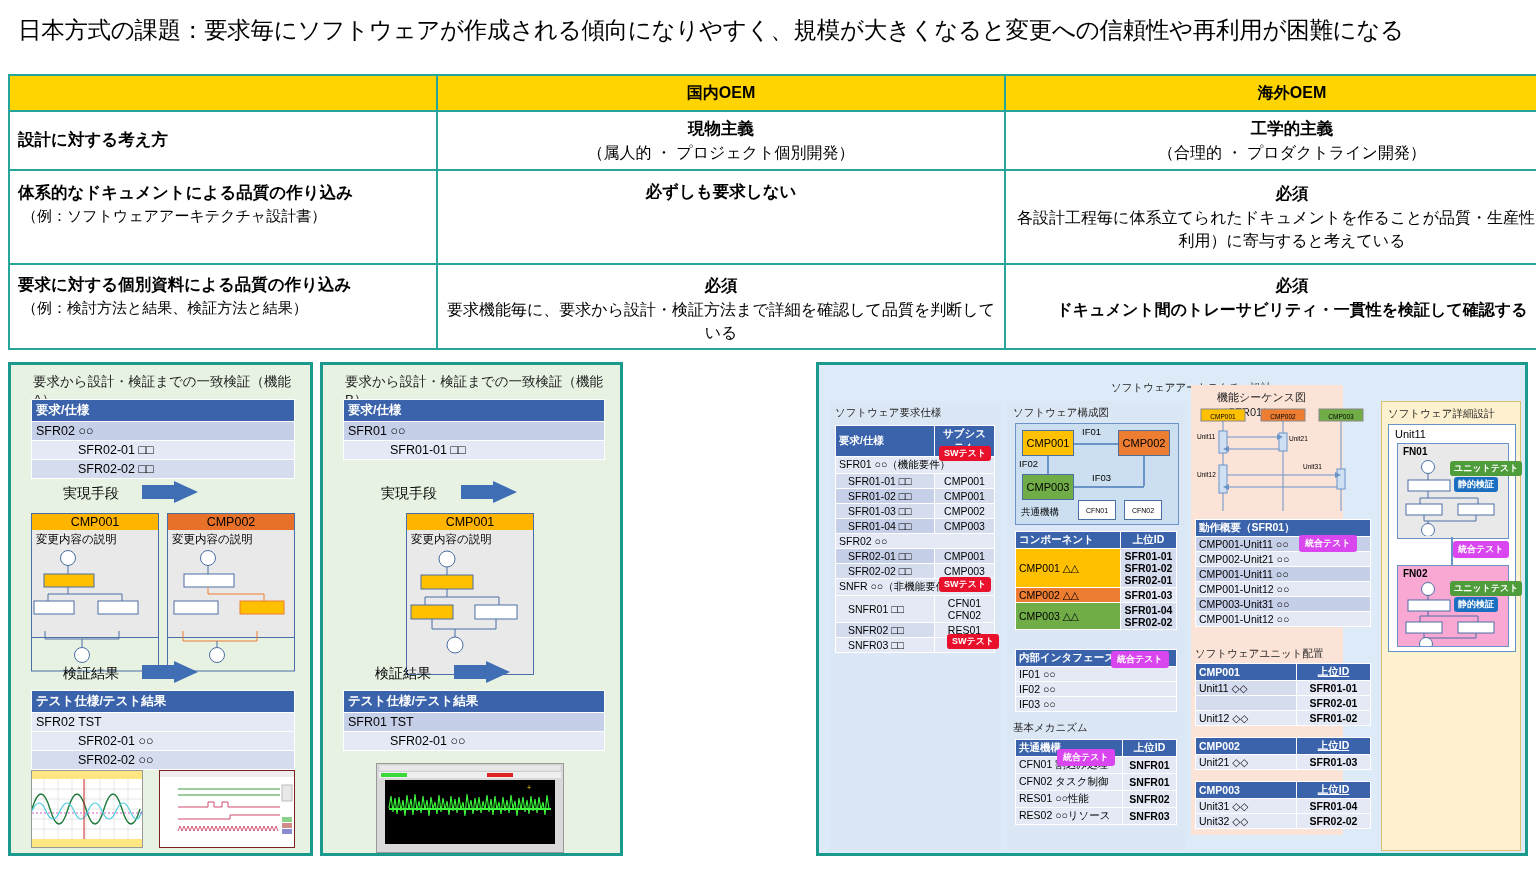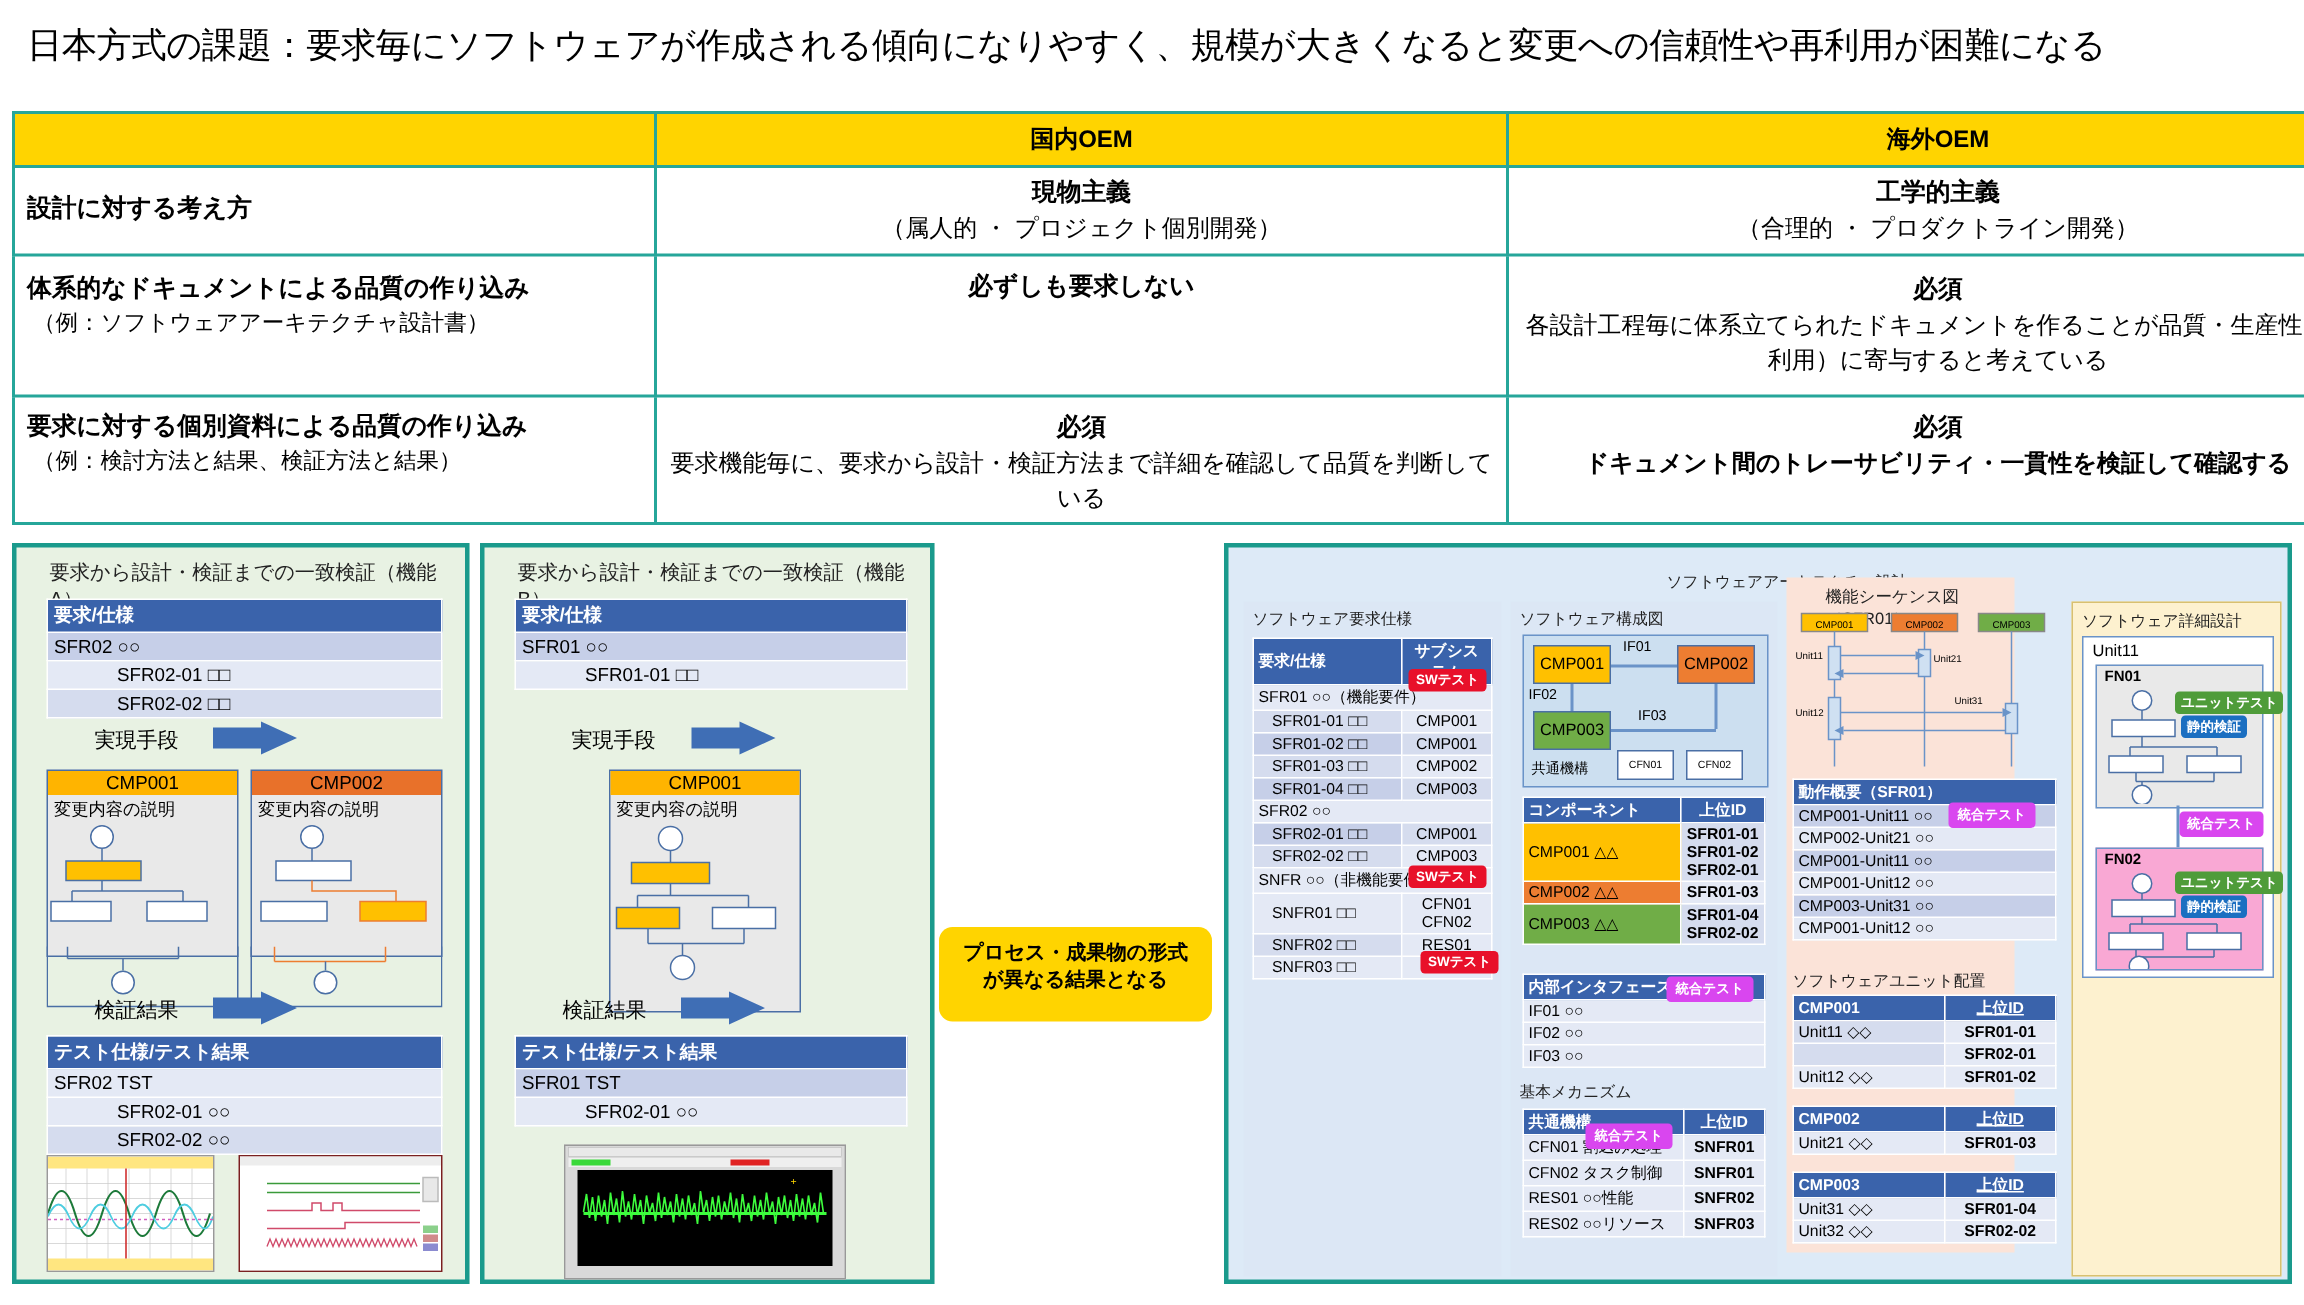--- a/index.html
+++ b/index.html
@@ -338,24 +338,20 @@
         <g fill="#3dfc3d">
           <rect x="12" y="44" width="162" height="2"></rect>
         </g>
         <path d="M12,44 L14,32 L16,48 L18,34 L20,50 L22,33 L24,47 L26,36 L28,52 L30,31 L32,46 L34,35 L36,51 L38,30 L40,47 L42,37 L44,49 L46,32 L48,46 L50,36 L52,52 L54,33 L56,45 L58,38 L60,50 L62,31 L64,48 L66,34 L68,46 L70,37 L72,51 L74,32 L76,47 L78,35 L80,49 L82,33 L84,46 L86,38 L88,52 L90,30 L92,45 L94,36 L96,50 L98,34 L100,47 L102,33 L104,49 L106,37 L108,46 L110,31 L112,48 L114,35 L116,51 L118,32 L120,46 L122,38 L124,50 L126,33 L128,47 L130,36 L132,49 L134,31 L136,45 L138,37 L140,52 L142,34 L144,46 L146,33 L148,48 L150,36 L152,50 L154,32 L156,47 L158,35 L160,49 L162,33 L164,46 L166,38 L168,51 L170,31 L172,45" fill="none" stroke="#3dfc3d" stroke-width="1.1"></path>
         <text x="150" y="26" fill="#ffd700" font-size="7">+</text>
         <rect x="8" y="80" width="170" height="7" fill="#d9d9d9"></rect>
       </svg>
     </div>
   </div>
 
-  <div id="vsbadge" style="left:618px;top:256px;width:182px;height:63px;">
-    <div>プロセス・成果物の形式</div>
-    <div>が異なる結果となる</div>
-  </div>
 
   <div class="panel pan-blue" style="left:808px;top:0px;width:712px;height:494px;">
 
     <div class="sp-lbl" style="position:absolute;left:292px;top:16px;">ソフトウェアアーキテクチャ設計</div>
 
     <div class="sub-pan sp-blue" style="left:10px;top:36px;width:172px;height:450px;">
       <div class="sp-lbl" style="position:absolute;left:6px;top:5px;">ソフトウェア要求仕様</div>
       <table class="t2" style="position:absolute;left:6px;top:24px;width:160px;">
         <tbody>
             <tr>

